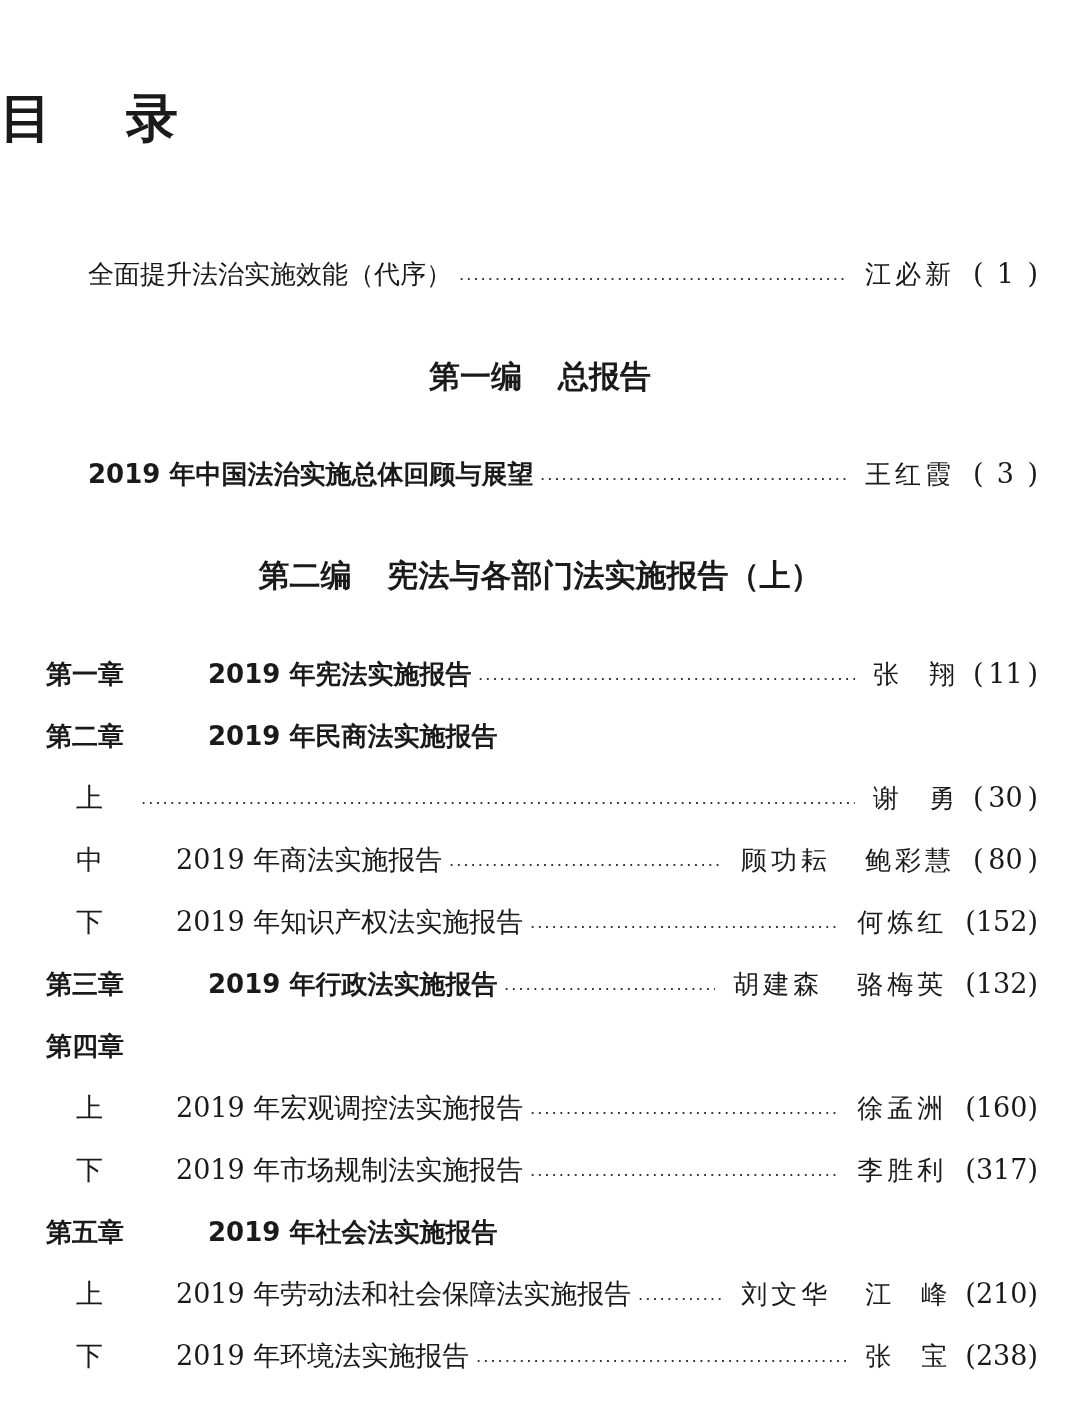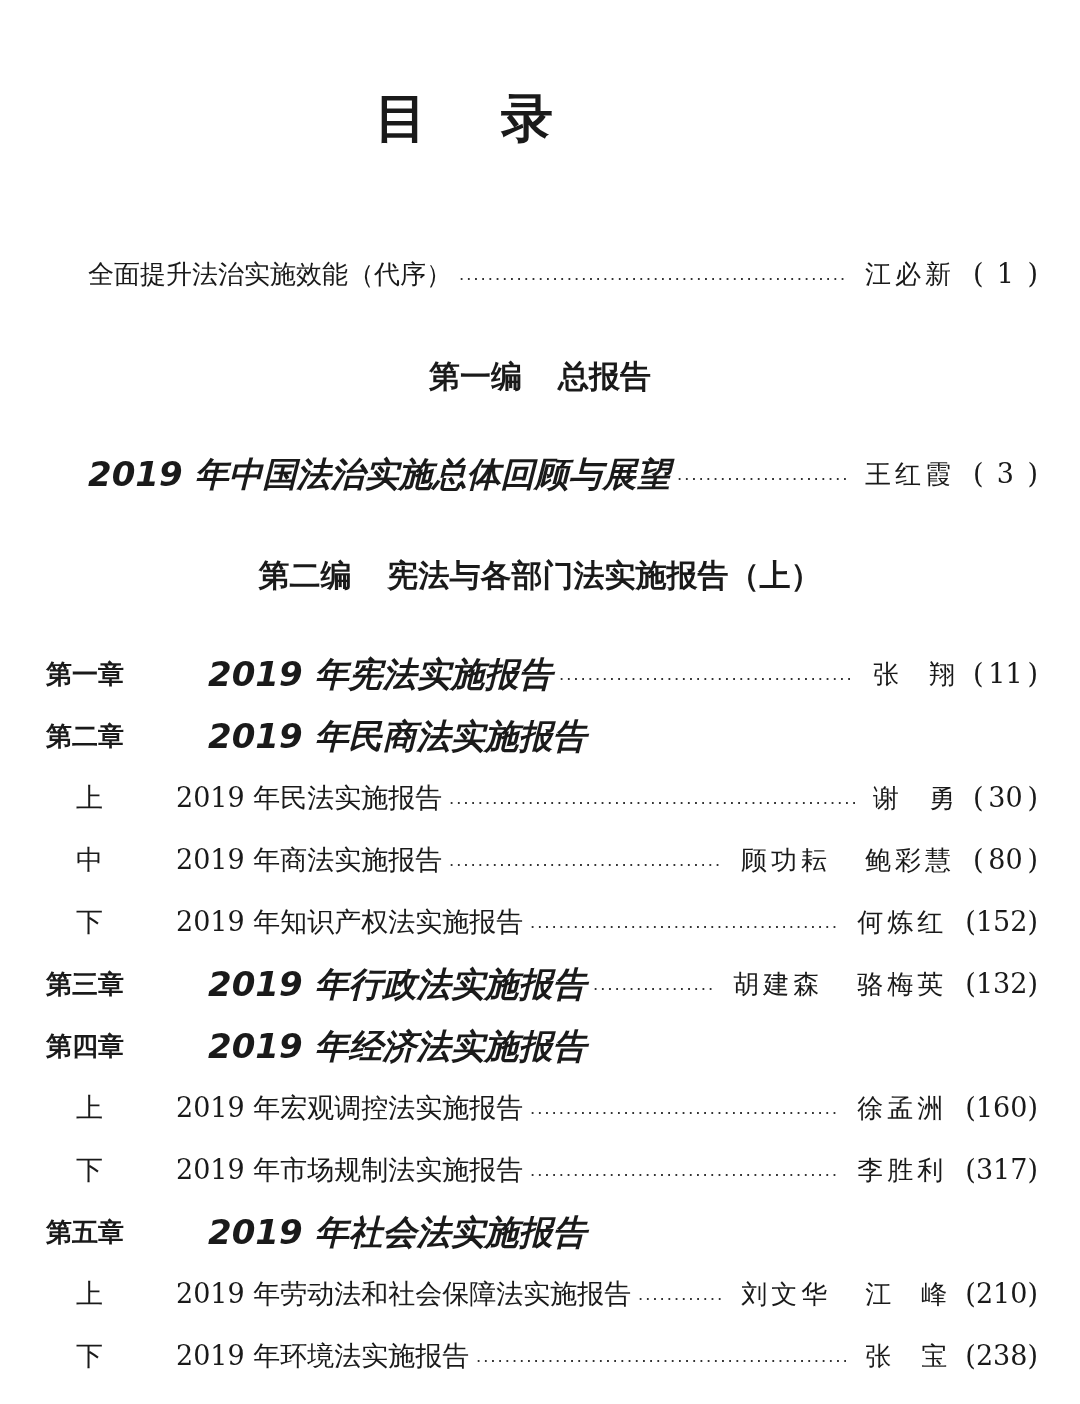--- a/index.html
+++ b/index.html
@@ -3,36 +3,36 @@
   <meta charset="utf-8">
   <style>
     html, body { margin: 0; padding: 0; background: #ffffff; }
     body {
       width: 1080px; height: 1404px; position: relative; overflow: hidden;
       color: #1a1a1a;
       font-family: "DejaVu Serif", "Liberation Serif", serif;
     }
     .page-title {
       position: absolute; top: 88px; left: 0; width: 928px;
-      text-align: center; font-size: 52px; font-weight: bold;
+      text-align: left; font-size: 52px; font-weight: bold;
       letter-spacing: 0; line-height: 60px;
     }
     .page-title span { display: inline-block; }
     .page-title .gap { width: 74px; }
     .part-heading {
       position: absolute; left: 0; width: 1080px; text-align: center;
       font-size: 31px; font-weight: bold; line-height: 40px;
     }
     .part-heading .num { margin-right: 36px; }
     .row {
       position: absolute; left: 46px; width: 992px; height: 40px;
       display: flex; align-items: center; font-size: 27px; line-height: 40px;
       white-space: nowrap;
     }
-    .row.bold .title { font-family: "DejaVu Sans", "Liberation Sans", sans-serif; font-weight: bold; font-size: 34px; font-style: italic; }
+    .row.bold .title { font-family: "DejaVu Sans", "Liberation Sans", sans-serif; font-weight: bold; font-size: 26px; }
     .row.sans .title { font-family: "DejaVu Sans", "Liberation Sans", sans-serif; font-size: 26px; }
     .row .chap {
       font-family: "DejaVu Sans", "Liberation Sans", sans-serif; font-weight: bold;
       font-size: 26px; width: 120px; display: inline-block;
     }
     .row.sub { left: 76px; width: 962px; }
     .row.sub .sec { width: 58px; display: inline-block; }
     .row .title { flex: 0 0 auto; margin-left: 42px; }
     .row .leader {
       flex: 1 1 auto; height: 4px; margin: 10px 18px 0 6px;
@@ -88,21 +88,20 @@
   </span>
   <span class="page"><span class="paren">(</span><span class="pnum">11</span><span class="paren">)</span></span>
 </div>
 
 <div class="row bold" style="top:716px;">
   <span class="chap">第二章</span>
   <span class="title">2019 年民商法实施报告</span>
 </div>
 <div class="row sub" style="top:778px;">
   <span class="sec">上</span>
-  <span class="title">2019 年民法实施报告</span>
   <span class="leader"></span>
   <span class="authors">
     <span class="author spread">谢勇</span>
   </span>
   <span class="page"><span class="paren">(</span><span class="pnum">30</span><span class="paren">)</span></span>
 </div>
 <div class="row sub" style="top:840px;">
   <span class="sec">中</span>
   <span class="title">2019 年商法实施报告</span>
   <span class="leader"></span>
@@ -128,21 +127,20 @@
   <span class="leader"></span>
   <span class="authors">
     <span class="author">胡建森</span>
     <span class="author">骆梅英</span>
   </span>
   <span class="page"><span class="paren">(</span><span class="pnum">132</span><span class="paren">)</span></span>
 </div>
 
 <div class="row bold" style="top:1026px;">
   <span class="chap">第四章</span>
-  <span class="title">2019 年经济法实施报告</span>
 </div>
 <div class="row sub" style="top:1088px;">
   <span class="sec">上</span>
   <span class="title">2019 年宏观调控法实施报告</span>
   <span class="leader"></span>
   <span class="authors">
     <span class="author">徐孟洲</span>
   </span>
   <span class="page"><span class="paren">(</span><span class="pnum">160</span><span class="paren">)</span></span>
 </div>

